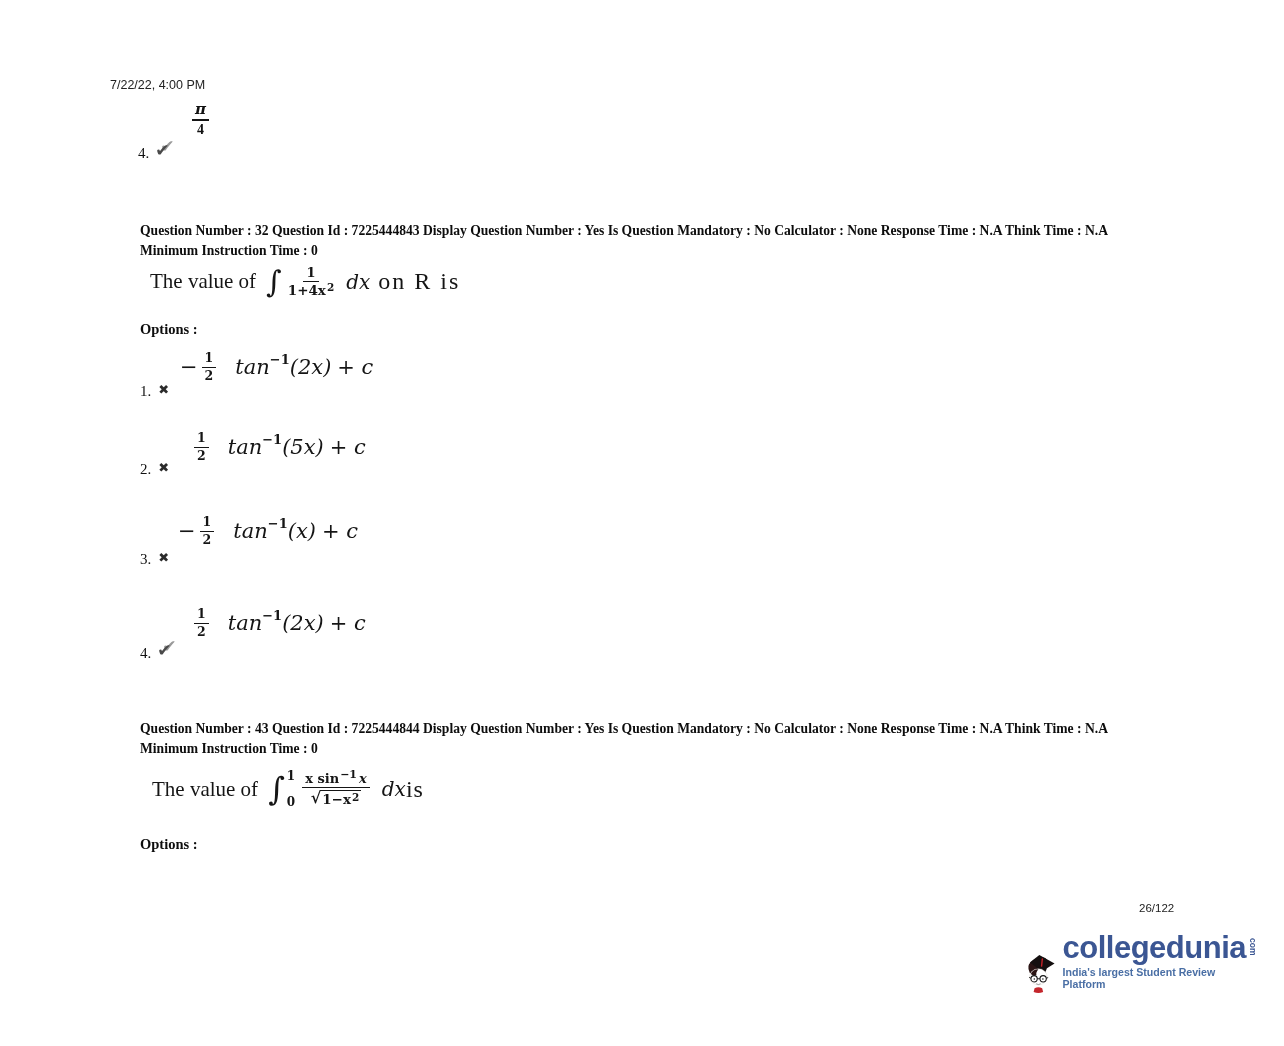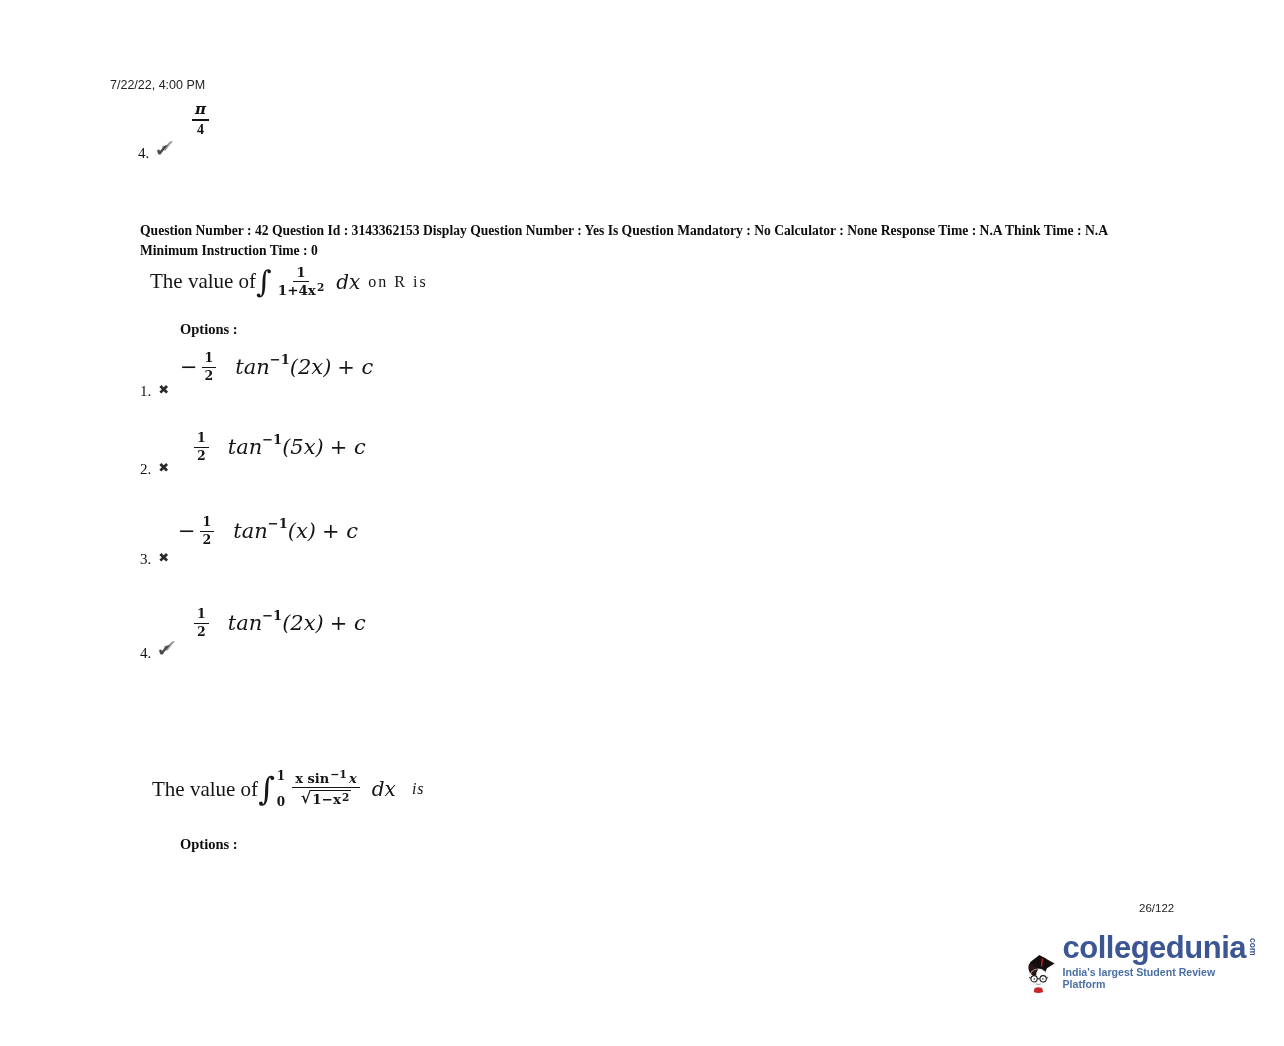--- a/index.html
+++ b/index.html
@@ -9,43 +9,43 @@
   }
   .abs{position:absolute;}
 
   .timestamp{font-family:"Liberation Sans",sans-serif;font-size:12.5px;color:#222;}
   .pagenum{font-family:Liberation Sans, sans-serif;font-size:11.5px;color:#222;}
 
   .qheader{
     width:1018px;font-weight:bold;font-size:13.6px;line-height:19.5px;
     font-family:"Liberation Serif",serif;color:#0d0d0d;
   }
-  .opt-heading{font-weight:bold;font-size:14.5px;color:#0d0d0d;margin-left:40px;}
+  .opt-heading{font-weight:bold;font-size:14.5px;color:#0d0d0d;}
 
   
   .math{font-family:"DejaVu Serif",serif;font-style:italic;font-size:20px;color:#151515;
         display:inline-flex;align-items:center;white-space:nowrap;}
   .up{font-style:normal;}
-  .stem-prefix{font-family:"Liberation Serif",serif;font-style:normal;font-size:21px;}
+  .stem-prefix{font-family:"Liberation Serif",serif;font-style:normal;font-size:21px;margin-right:10px;}
   .int{font-style:normal;font-size:30px;line-height:30px;margin-right:2px;font-family:"DejaVu Serif",serif;}
   .int-limits{display:inline-flex;flex-direction:column;justify-content:space-between;height:38px;
               font-style:normal;font-weight:bold;font-size:12px;line-height:12px;margin-right:3px;}
   .frac{display:inline-flex;flex-direction:column;align-items:center;vertical-align:middle;
         font-style:normal;font-weight:bold;line-height:1;margin:0 4px;}
   .frac .num{font-size:13px;padding:0 3px 2px 3px;}
   .frac .den{font-size:13.5px;padding-top:2px;}
   .frac .num{border-bottom:1.6px solid #151515;}
   .frac-small .num,.frac-small .den{font-size:12.5px;}
   .sup{font-size:12.5px;font-weight:bold;font-style:normal;position:relative;top:-7px;margin-left:1px;}
   .sup-lg{font-size:13px;position:relative;top:-8px;font-style:normal;font-weight:bold;}
   .sqrt{display:inline-flex;align-items:flex-start;font-style:normal;font-weight:bold;}
   .sqrt .rad{font-size:16px;line-height:15px;margin-right:-1px;}
   .sqrt .radicand{border-top:1.6px solid #151515;padding:1px 2px 0 2px;font-size:13.5px;line-height:14px;}
   .dx{margin-left:8px;}
-  .suffix{font-style:normal;font-family:"Liberation Serif",serif;font-size:16px;margin-left:8px;letter-spacing:2px;}
+  .suffix{font-style:normal;font-family:"Liberation Serif",serif;font-size:24px;margin-left:8px;letter-spacing:2px;}
 
   
   .opt-formula{font-family:"DejaVu Serif",serif;font-style:italic;font-size:21px;color:#151515;
                display:inline-flex;align-items:center;white-space:nowrap;}
   .opt-label{font-size:15px;font-style:normal;color:#111;display:inline-flex;align-items:center;}
   .wrong-ic{font-size:13px;margin-left:7px;color:#2b2b2b;font-style:normal;position:relative;top:-2px;
             font-family:"DejaVu Sans",sans-serif;font-weight:bold;}
   .dblcheck{position:relative;display:inline-block;width:24px;height:18px;margin-left:6px;top:-2px;}
   .dblcheck .back,.dblcheck .front{position:absolute;font-size:17px;line-height:17px;
             font-family:"DejaVu Sans",sans-serif;font-style:normal;}
@@ -81,21 +81,21 @@
     </span>
   </div>
   <div class="abs opt-label" style="left:138px;top:144px;">
     <span>4.</span>
     <span class="dblcheck">
       <span class="back">✔</span>
       <span class="front">✔</span>
     </span>
   </div>
 
-  <div class="abs qheader" style="left:140px;top:221px;">Question Number : 42 Question Id : 3143362153 Display Question Number : Yes Is Question Mandatory : No Calculator : None Response Time : N.A Think Time : N.A Minimum Instruction Time : 0</div>
+  <div class="abs qheader" style="left:140px;top:221px;">Question Number : 32 Question Id : 7225444843 Display Question Number : Yes Is Question Mandatory : No Calculator : None Response Time : N.A Think Time : N.A Minimum Instruction Time : 0</div>
 
   <div class="abs math" style="left:150px;top:266px;">
     <span class="stem-prefix">The value of</span>
     <span class="int">∫</span>
     <span class="frac">
       <span class="num">1</span>
       <span class="den"><span>1+4x</span><span class="sup" style="top:-4px;font-size:10.5px;">2</span></span>
     </span>
     <span class="dx">dx</span>
     <span class="suffix">on R  is</span>
@@ -163,39 +163,40 @@
     <span class="tail">+ c</span>
   </div>
   <div class="abs opt-label" style="left:140px;top:644px;">
     <span>4.</span>
     <span class="dblcheck">
       <span class="back">✔</span>
       <span class="front">✔</span>
     </span>
   </div>
 
+  <div class="abs qheader" style="left:140px;top:719px;">Question Number : 43 Question Id : 7225444844 Display Question Number : Yes Is Question Mandatory : No Calculator : None Response Time : N.A Think Time : N.A Minimum Instruction Time : 0</div>
 
   <div class="abs math" style="left:152px;top:770px;">
     <span class="stem-prefix">The value of</span>
     <span class="int" style="font-size:32px;">∫</span>
     <span class="int-limits">
       <span>1</span>
       <span>0</span>
     </span>
     <span class="frac">
       <span class="num"><span style="">x sin</span><span class="sup" style="top:-5px;font-size:11px;">−1</span><span style="font-style:italic;margin-left:2px;">x</span></span>
       <span class="den">
         <span class="sqrt">
           <span class="rad">√</span>
           <span class="radicand"><span>1−x</span><span class="sup" style="top:-3px;font-size:10.5px;">2</span></span>
         </span>
       </span>
     </span>
     <span class="dx">dx</span>
-    <span class="suffix" style="margin-left:16px;letter-spacing:1px;font-style:italic;">is</span>
+    <span class="suffix" style="margin-left:0;letter-spacing:1px;">is</span>
   </div>
 
   <div class="abs opt-heading" style="left:140px;top:836px;">Options :</div>
 
   <div class="abs pagenum" style="left:1139px;top:902px;">26/122</div>
 
   <div class="abs" style="left:1026px;top:932px;width:232px;">
     <div style="display:flex;align-items:flex-start;justify-content:center;">
       <svg width="62" height="84" viewBox="0 0 62 84">
 

